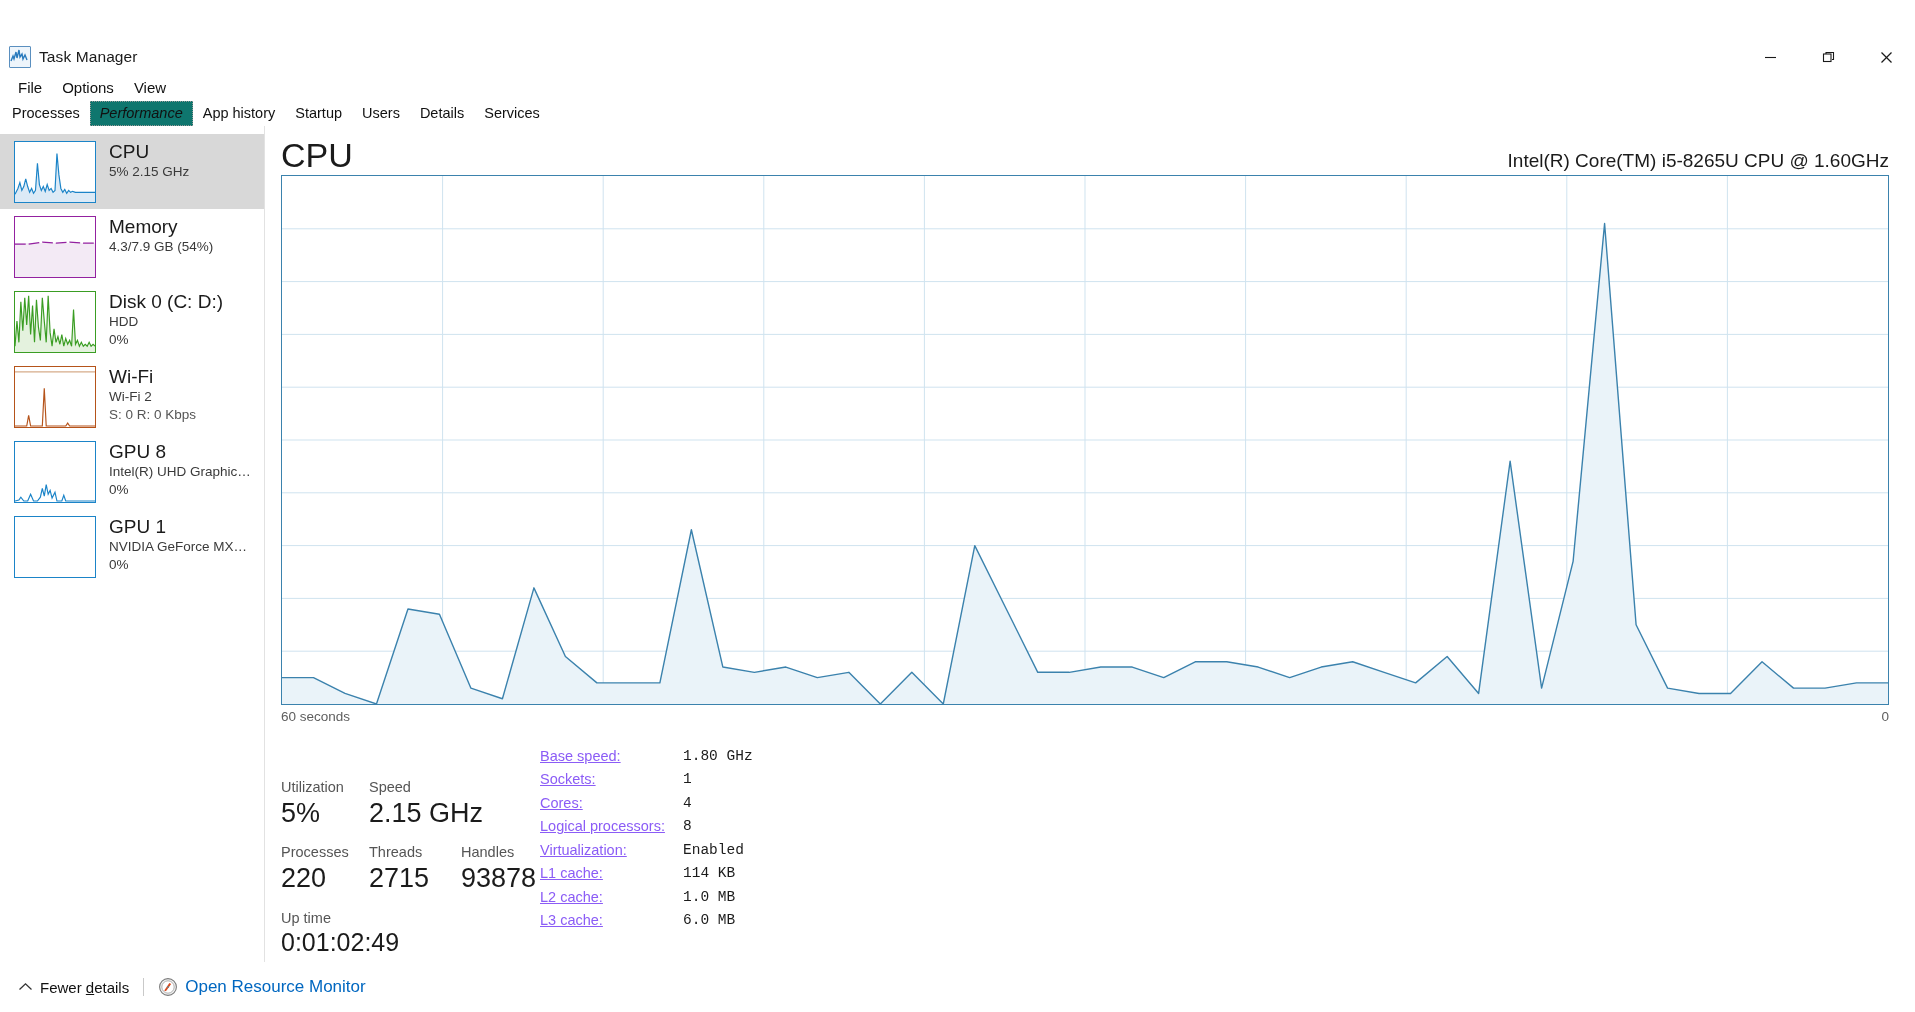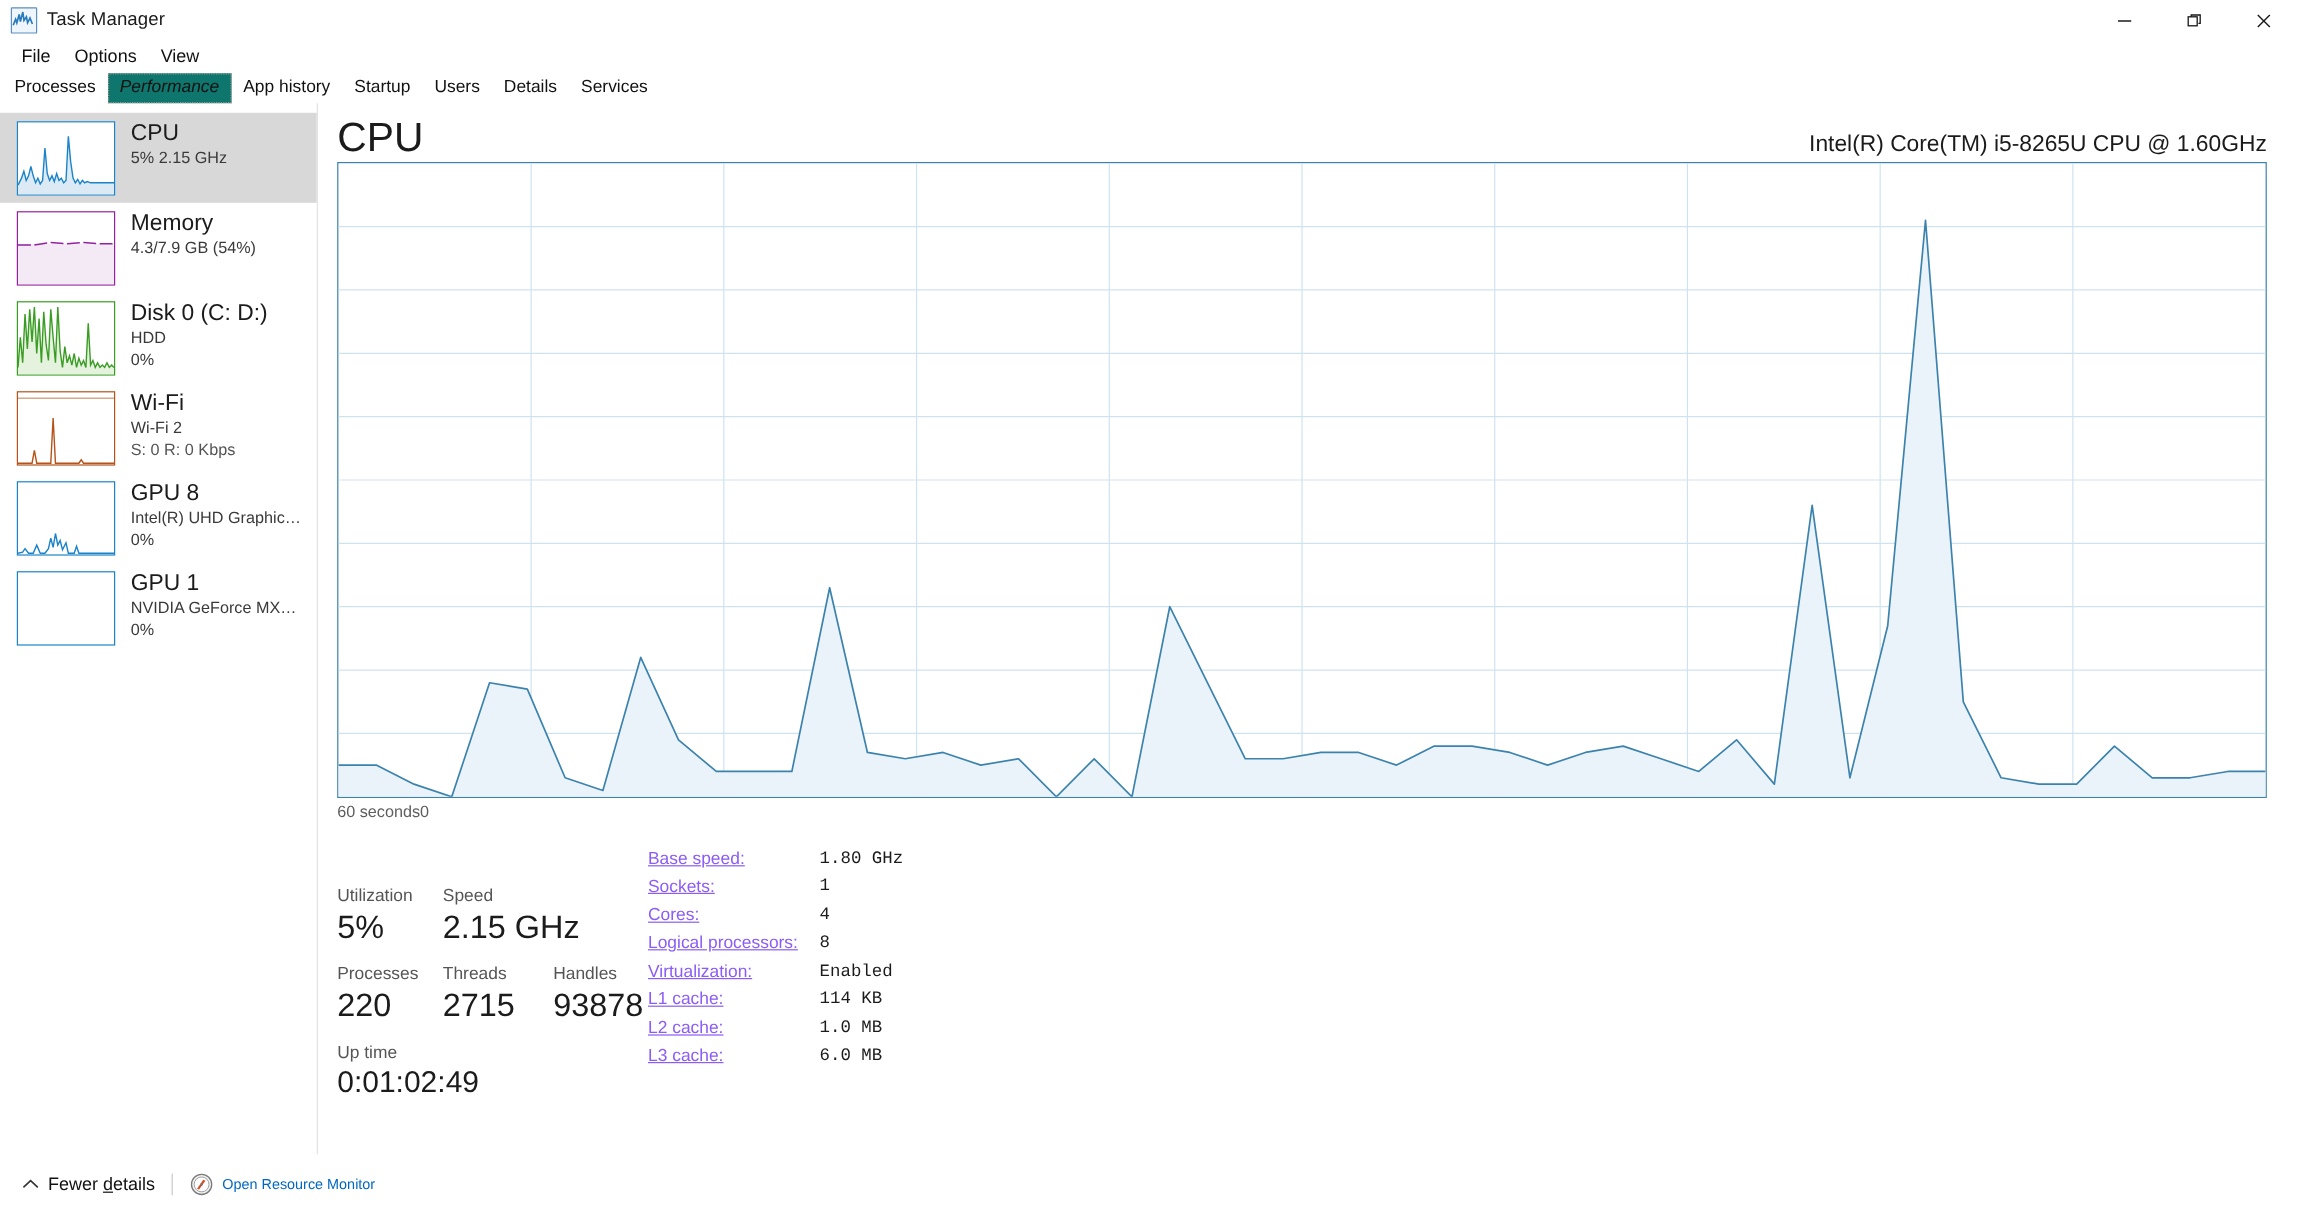--- a/index.html
+++ b/index.html
@@ -7,21 +7,21 @@
     width:1915px;height:1012px;
     background:#ffffff;
     font-family:"Liberation Sans", sans-serif;
     color:#000000;
     overflow:hidden;
     -webkit-font-smoothing:antialiased;
   }
   
   .titlebar{
     height:34px; display:flex; align-items:center;
-    background:#ffffff; position:relative;
+    background:#ffffff; position:relative;margin-top:40px;
   }
   .tb-icon{
     width:20px;height:20px;margin-left:9px;margin-right:8px;
     display:inline-block;position:relative;
     border:1px solid #5a8fbf;background:#eef5fb;border-radius:1px;
   }
   .tb-icon svg{position:absolute;left:0;top:0;}
   .tb-title{font-size:15.5px;color:#1a1a1a;letter-spacing:.1px;}
   .wincontrols{position:absolute;right:0;top:0;height:34px;display:flex;}
   .wc{width:58px;height:34px;display:flex;align-items:center;justify-content:center;}
@@ -74,21 +74,21 @@
   .content-head{display:flex;align-items:baseline;justify-content:space-between;}
   .cpu-title{font-size:34px;color:#1b1b1b;font-weight:normal;line-height:1;}
   .cpu-model{font-size:19px;color:#1b1b1b;white-space:nowrap;}
   .axis-row{display:flex;justify-content:space-between;margin-top:16px;}
   .axis-lbl{font-size:13.5px;color:#5e5e5e;}
   .graph-box{
     margin-top:3px;height:530px;border:1px solid #3b82ad;
     box-sizing:border-box;position:relative;background:#fff;
   }
   .graph-box svg{display:block;width:100%;height:100%;}
-  .axis-row2{display:flex;margin-top:4px;}
+  .axis-row2{display:flex;justify-content:space-between;margin-top:4px;}
 
   
   .stats{display:flex;margin-top:18px;}
   .stats-left{width:250px;flex:0 0 auto;}
   .stat-row{display:flex;margin-top:36px;}
   .stat-cell{min-width:0;}
   .stat-cell.c1{width:88px;}
   .stat-cell.c2{width:92px;}
   .stat-cell.c3{width:70px;}
   .stat-lbl{font-size:14.5px;color:#555;line-height:1.35;}
@@ -105,21 +105,21 @@
     position:absolute;left:0;bottom:0;width:1915px;height:50px;
     display:flex;align-items:center;padding-left:14px;box-sizing:border-box;
     background:#fff;
     text-align:right;
   }
   .chev{width:22px;display:flex;align-items:center;justify-content:center;}
   .fewer{font-size:15px;color:#111;margin-left:4px;cursor:default;}
   .fewer u{text-decoration:underline;}
   .fsep{width:1px;height:18px;background:#c9c9c9;margin:0 14px;}
   .res-icon{width:20px;height:20px;margin-right:7px;flex:0 0 auto;}
-  .res-link{font-size:12px;color:#0067c0;cursor:pointer;}
+  .res-link{font-size:17px;color:#0067c0;cursor:pointer;}
 </style>
 </head>
 <body>
 
 <div class="titlebar">
   <span class="tb-icon">
     <svg width="18" height="18" viewBox="0 0 18 18">
       <polyline points="1,14 3,9 4,12 6,5 7,11 9,3 10,10 12,7 13,12 15,8 17,13" fill="none" stroke="#2a7bbd" stroke-width="1.4"></polyline>
     </svg>
   </span>

